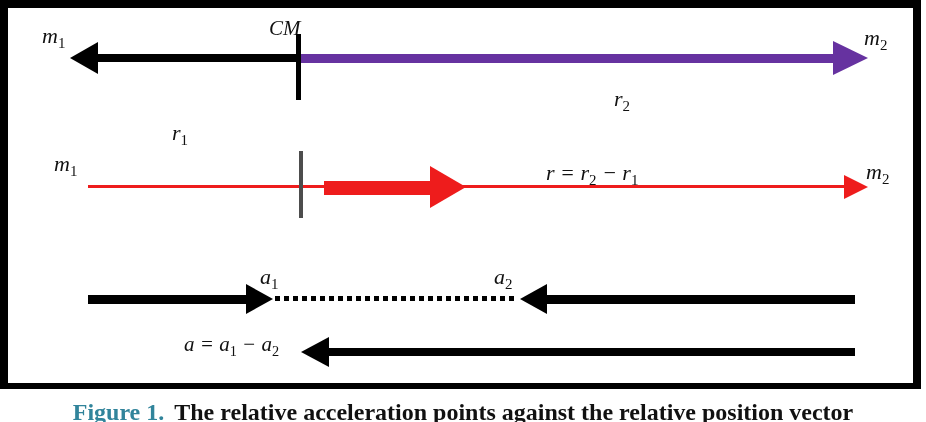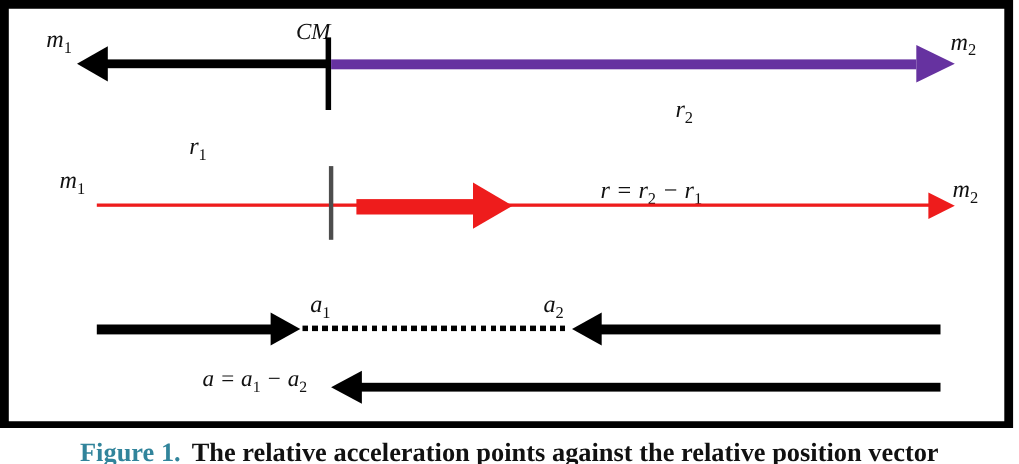--- a/index.html
+++ b/index.html
@@ -72,21 +72,21 @@
   <div class="tri" style="left:430px;top:166px;border-left:36px solid var(--arrow-red);border-top:21px solid transparent;border-bottom:21px solid transparent;"></div>
 
 
   <div class="tri" style="left:844px;top:175px;border-left:24px solid var(--arrow-red);border-top:12px solid transparent;border-bottom:12px solid transparent;"></div>
 
   <span class="lbl" style="left:866px;top:160px;"><i>m</i><sub>2</sub></span>
 
   <div class="body" style="left:88px;top:295px;width:162px;height:9px;background:var(--arrow-black);"></div>
   <div class="tri" style="left:246px;top:284px;border-left:27px solid var(--arrow-black);border-top:15px solid transparent;border-bottom:15px solid transparent;"></div>
 
-  <span class="lbl" style="left:282px;top:265px;"><i>a</i><sub>1</sub></span>
+  <span class="lbl" style="left:260px;top:265px;"><i>a</i><sub>1</sub></span>
 
   <div class="dotted" style="left:275px;top:296px;width:242px;"></div>
 
   <span class="lbl" style="left:494px;top:265px;font-family:Liberation Serif, serif;"><i>a</i><sub>2</sub></span>
 
   <div class="tri" style="left:520px;top:284px;border-right:27px solid var(--arrow-black);border-top:15px solid transparent;border-bottom:15px solid transparent;"></div>
   <div class="body" style="left:545px;top:295px;width:310px;height:9px;background:var(--arrow-black);"></div>
 
   <span class="lbl big" style="left:184px;top:333px;"><i>a = a</i><sub>1</sub><i> − a</i><sub>2</sub></span>
 

